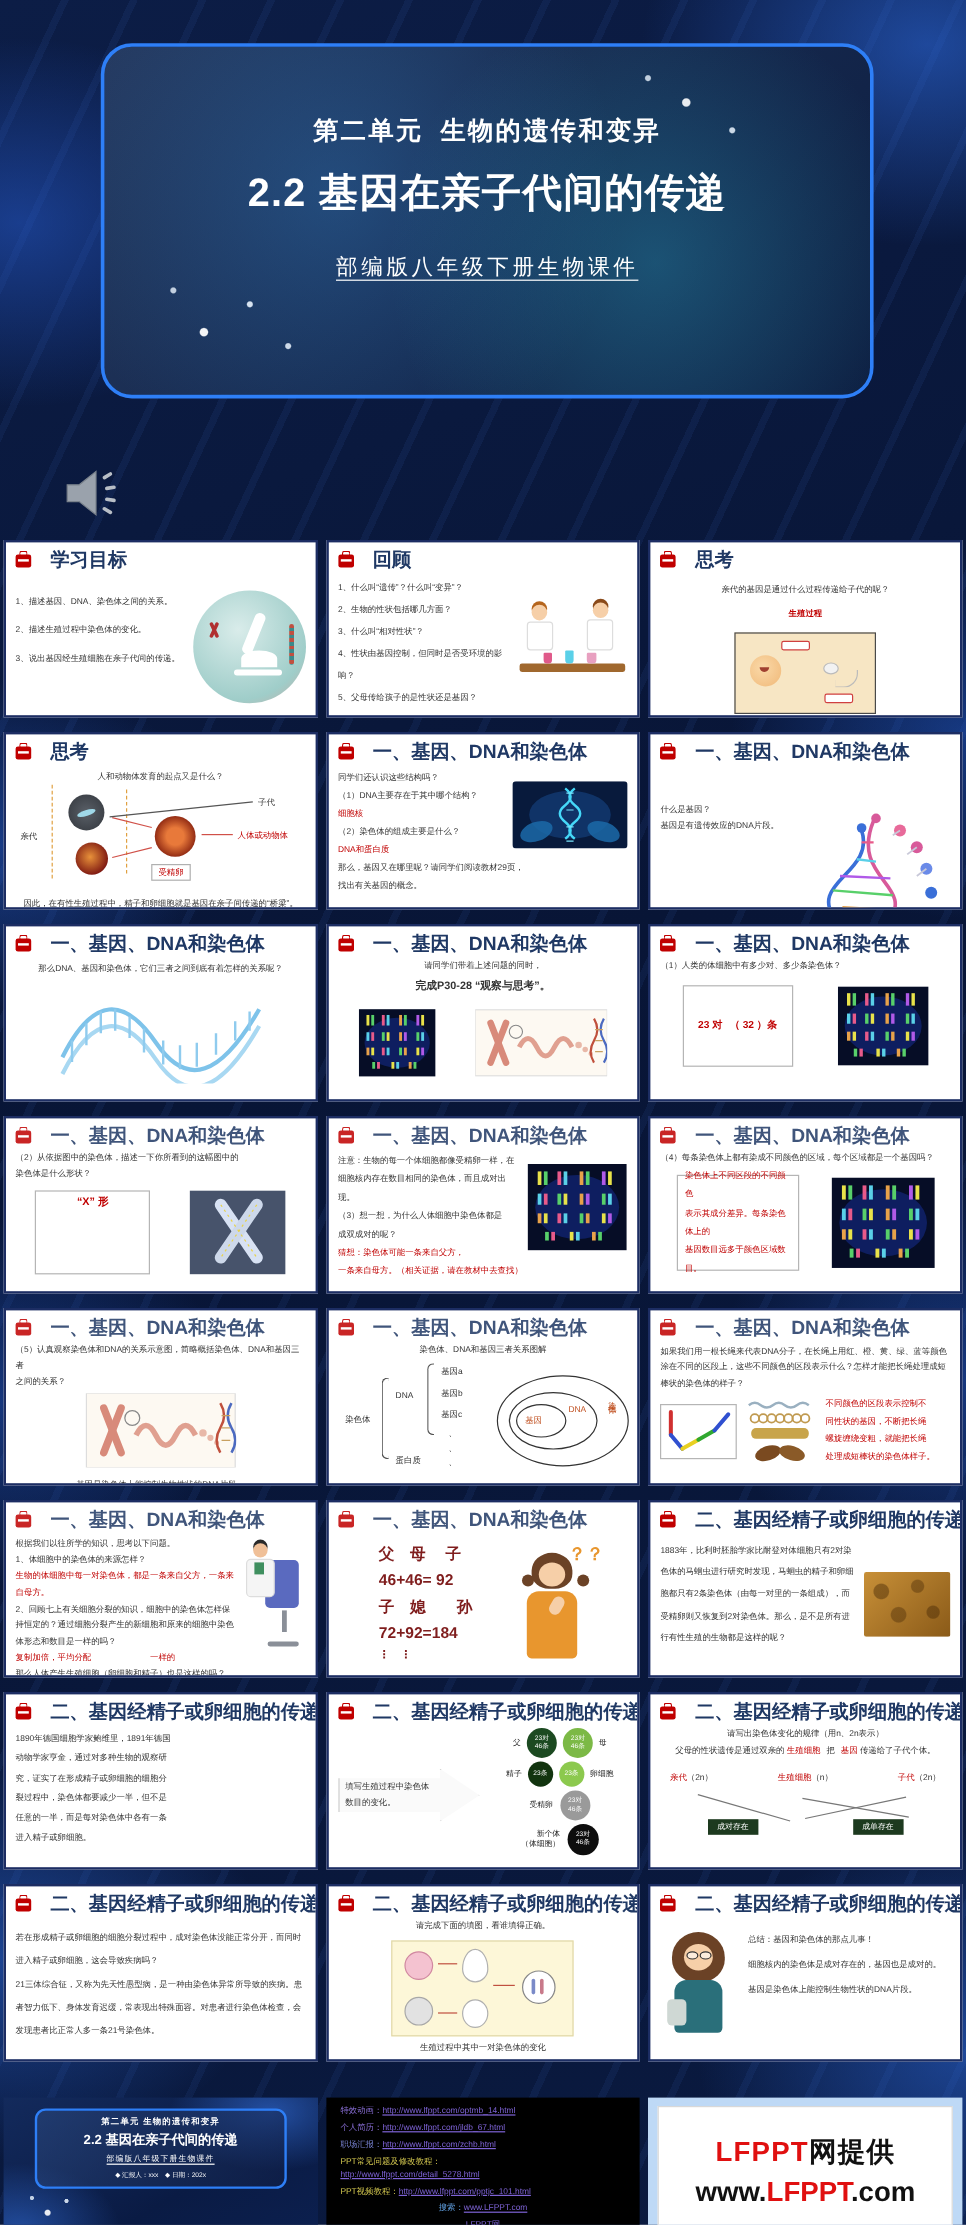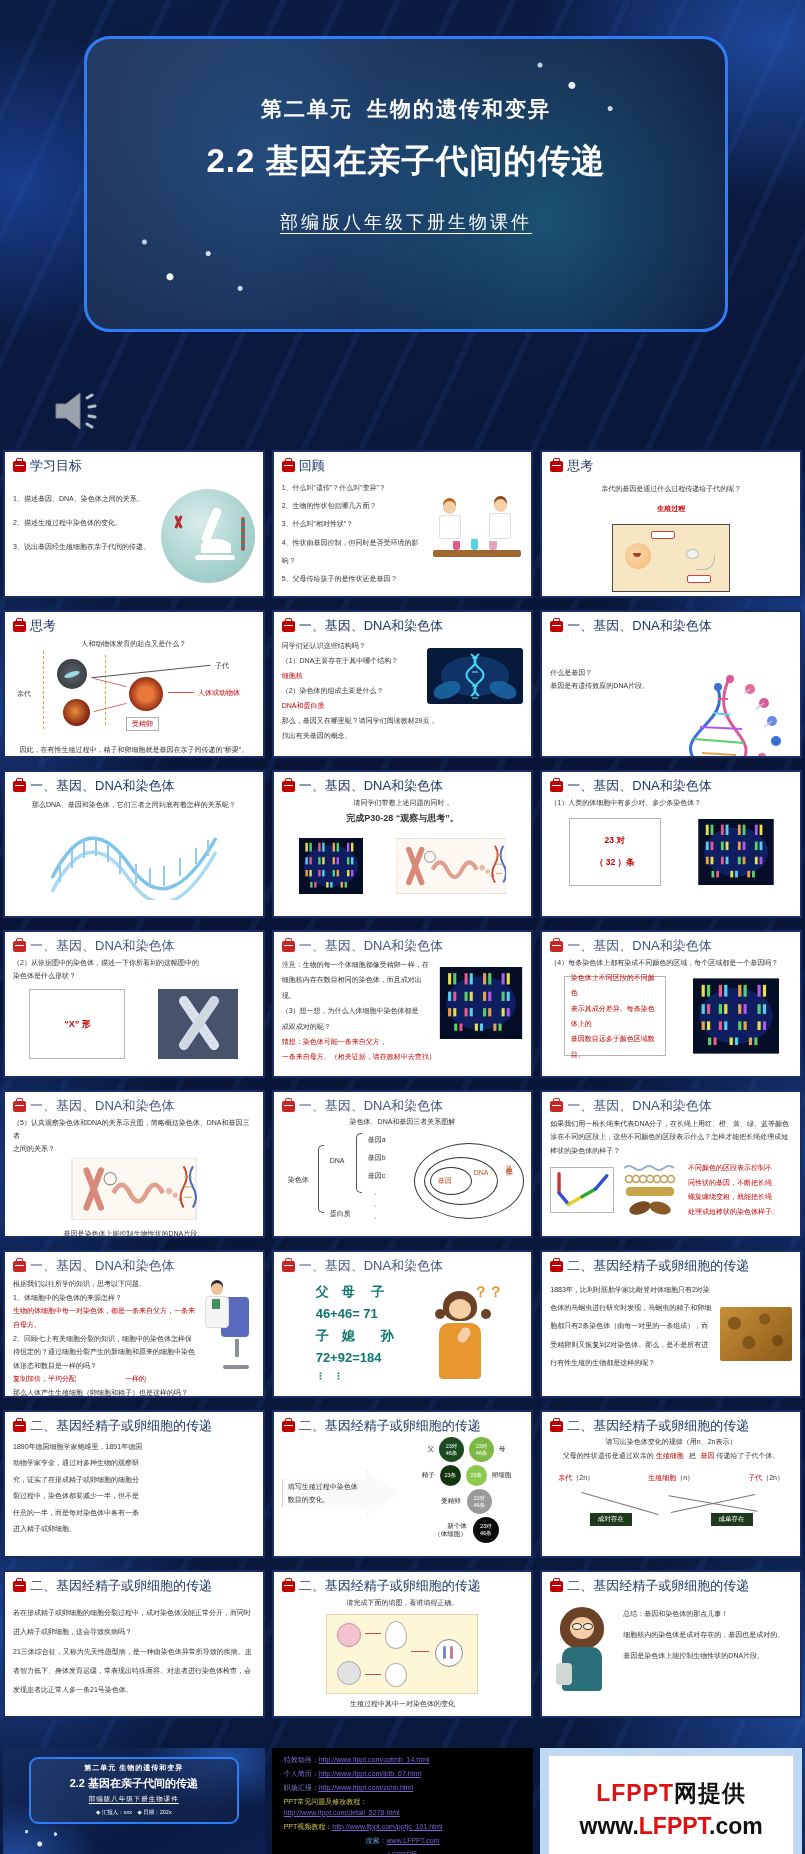--- a/index.html
+++ b/index.html
@@ -48,21 +48,21 @@
     display:grid;grid-template-columns:repeat(3,1fr);gap:12px 7px;
   }
   .sl{
     background:#fff;border:2px solid #1c2d63;height:148px;box-sizing:border-box;
     position:relative;overflow:hidden;padding:5px 8px 4px 8px;font-size:7px;color:#333;
   }
   .sl-h{display:flex;align-items:center;gap:4px;margin-bottom:2px;}
   .ic{width:13px;height:11px;background:#c00000;border-radius:2px;position:relative;flex:0 0 auto;}
   .ic::before{content:"";position:absolute;left:3px;top:-3px;width:5px;height:3px;border:1.5px solid #c00000;border-bottom:none;border-radius:2px 2px 0 0;}
   .ic::after{content:"";position:absolute;left:2px;top:4px;width:9px;height:1.5px;background:#fff;}
-  .tt{font-size:13px;font-weight:normal;color:#1f3864;white-space:nowrap;}
+  .tt{font-size:16px;font-weight:bold;color:#1f3864;white-space:nowrap;margin-left:12px;}
   .bd{line-height:1.85;}
   .ln{min-height:7px;}
   .c-d{color:#333;}
   .c-r{color:#c00000;}
   .ctr{text-align:center;}
   .fr{float:right;margin:2px 0 3px 7px;}
   .fl{float:left;margin:2px 7px 3px 0;}
   .bx{border:1px solid #b5b5b5;box-sizing:border-box;}
   .rtx{color:#c00000;}
   .ksvg,.csvg{display:block;}
@@ -392,21 +392,21 @@
   </div>
 
   <div class="sl">
     <div class="sl-h">
         <span class="ic"></span>
         <span class="tt">一、基因、DNA和染色体</span>
       </div>
     <div class="bd">
       <div class="ln c-d">（1）人类的体细胞中有多少对、多少条染色体？</div>
       <div style="display:flex;justify-content:space-around;align-items:center;margin-top:8px;">
-        <div class="bx" style="width:92px;height:68px;display:flex;flex-direction:column;align-items:center;justify-content:center;gap:6px;">
+        <div class="bx" style="width:92px;height:68px;display:flex;flex-direction:row;align-items:center;justify-content:center;gap:6px;">
           <div class="rtx" style="font-size:8.5px;font-weight:bold;">23 对</div>
           <div class="rtx" style="font-size:8.5px;font-weight:bold;">（ 32 ）条</div>
         </div>
         <svg class="ksvg" width="76" height="66" viewBox="0 0 80 70">
           <rect width="80" height="70" fill="#060d26"></rect>
             <ellipse cx="40" cy="35" rx="34" ry="26" fill="#16309a" opacity="0.5"></ellipse>
           <g>
               <rect x="8" y="6" width="3" height="11" fill="#e8e24a"></rect>
               <rect x="13" y="6" width="3" height="11" fill="#58d06a"></rect>
               <rect x="24" y="6" width="3" height="11" fill="#e85a8a"></rect>
@@ -445,21 +445,21 @@
 
   <div class="sl">
     <div class="sl-h" style="opacity:.85;">
         <span class="ic"></span>
         <span class="tt">一、基因、DNA和染色体</span>
       </div>
     <div class="bd">
       <div class="ln c-d">（2）从依据图中的染色体，描述一下你所看到的这幅图中的</div>
       <div class="ln c-d">染色体是什么形状？</div>
       <div style="display:flex;justify-content:space-around;align-items:center;margin-top:6px;">
-        <div class="bx" style="width:96px;height:70px;display:flex;align-items:center;justify-content:center;">
+        <div class="bx" style="width:96px;height:70px;display:flex;align-items:flex-start;justify-content:center;">
           <span class="rtx" style="font-size:9px;font-weight:bold;">“X” 形</span>
         </div>
         <svg width="80" height="70" viewBox="0 0 80 70">
           <rect width="80" height="70" fill="#47536b"></rect>
           <path d="M26,12 L56,56" stroke="#d8e2f4" stroke-width="10" stroke-linecap="round"></path>
           <path d="M56,12 L26,56" stroke="#cdd8ea" stroke-width="10" stroke-linecap="round"></path>
           <path d="M26,12 L56,56" stroke="#e8d24a" stroke-width="1" stroke-dasharray="2,3" fill="none"></path>
           <path d="M56,12 L26,56" stroke="#e8d24a" stroke-width="1" stroke-dasharray="2,3" fill="none"></path>
         </svg>
       </div>
@@ -697,23 +697,23 @@
         </div>
     </div>
   </div>
 
   <div class="sl">
     <div class="sl-h" style="opacity:.85;">
         <span class="ic"></span>
         <span class="tt">一、基因、DNA和染色体</span>
       </div>
     <div style="position:relative;height:116px;">
-      <div style="position:absolute;left:34px;top:4px;font-size:13px;font-weight:bold;color:#0f766e;line-height:1.7;">
+      <div style="position:absolute;left:34px;top:4px;font-size:13px;font-weight:bold;color:#7f1d1d;line-height:1.7;">
         <div>父　母　 子</div>
-        <div>46+46=  71</div>
+        <div>46+46=  92</div>
         <div>子　媳　　孙</div>
         <div>72+92=184</div>
         <div style="font-size:9px;">⋮　⋮</div>
       </div>
       <div style="position:absolute;right:18px;top:6px;width:76px;height:106px;">
         <div style="position:absolute;right:2px;top:0;color:#e8962e;font-size:15px;font-weight:bold;">？？</div>
         <div style="position:absolute;left:14px;top:8px;width:34px;height:30px;border-radius:50% 50% 42% 42%;background:#6b4226;"></div>
         <div style="position:absolute;left:20px;top:16px;width:22px;height:20px;border-radius:50%;background:#f6cfa8;"></div>
         <div style="position:absolute;left:6px;top:26px;width:10px;height:10px;border-radius:50%;background:#6b4226;"></div>
         <div style="position:absolute;right:14px;top:26px;width:10px;height:10px;border-radius:50%;background:#6b4226;"></div>

